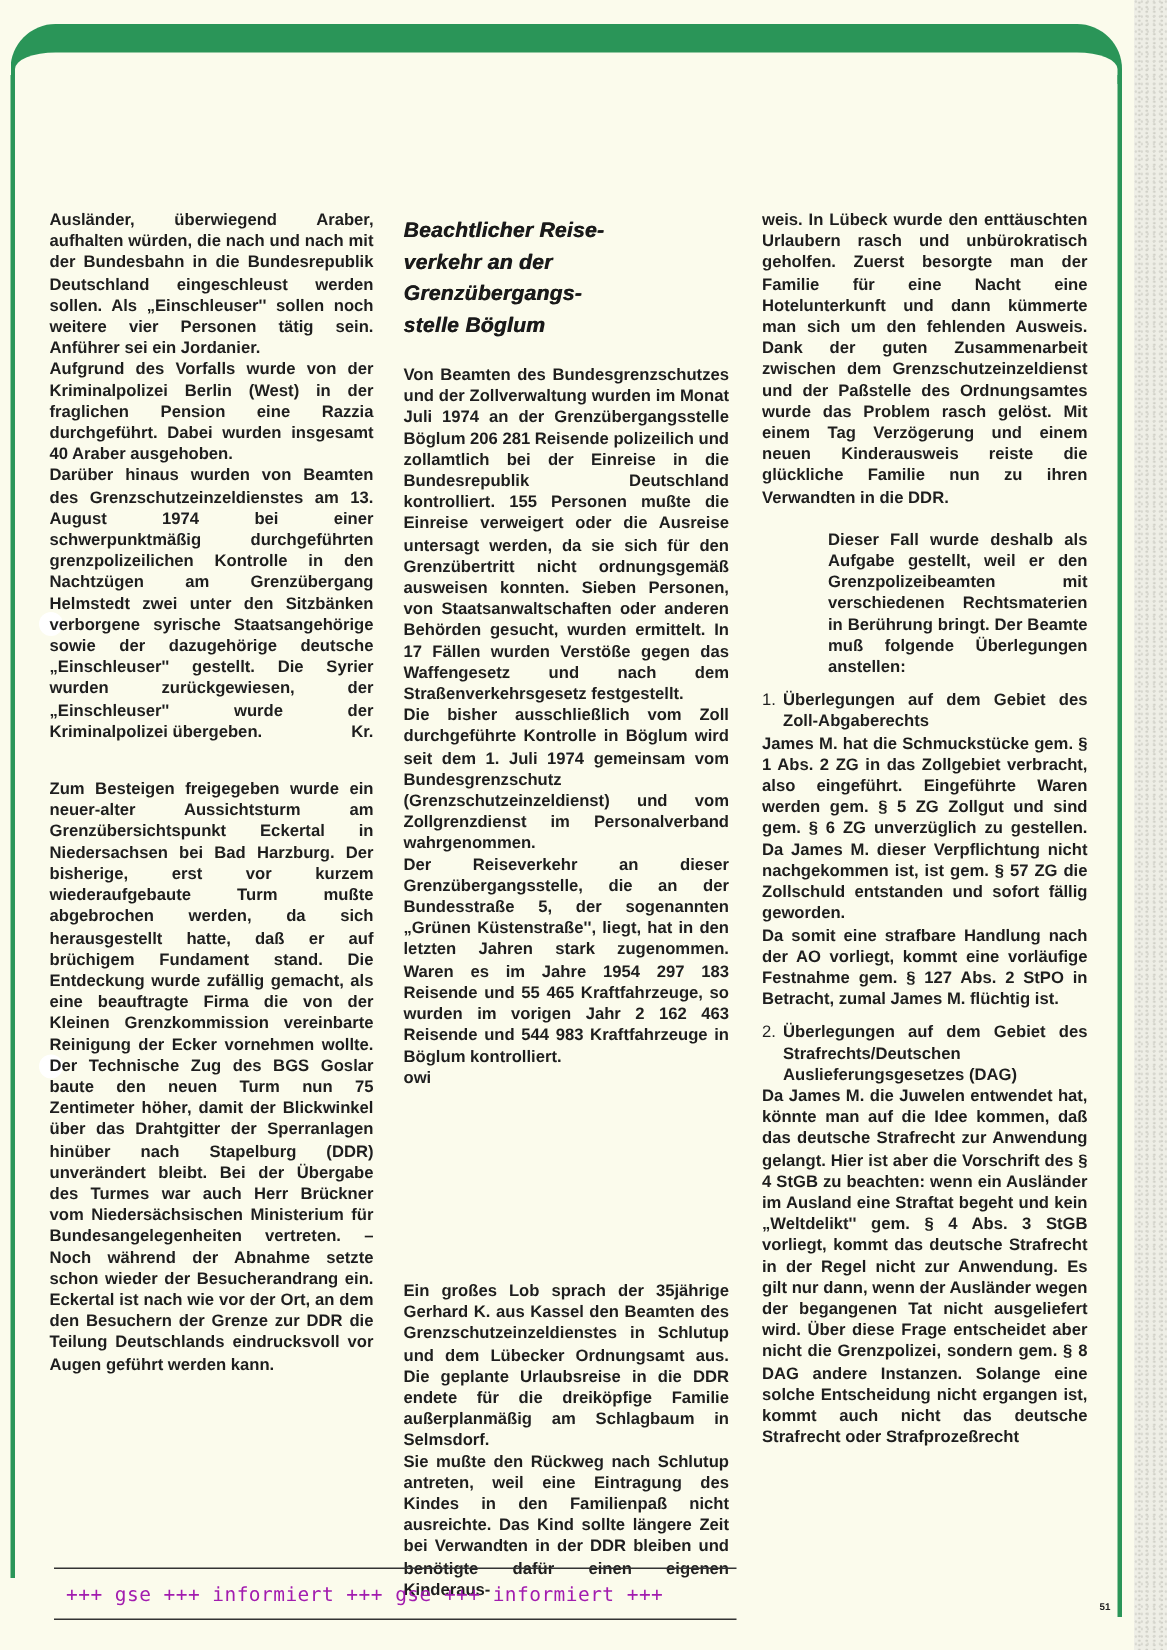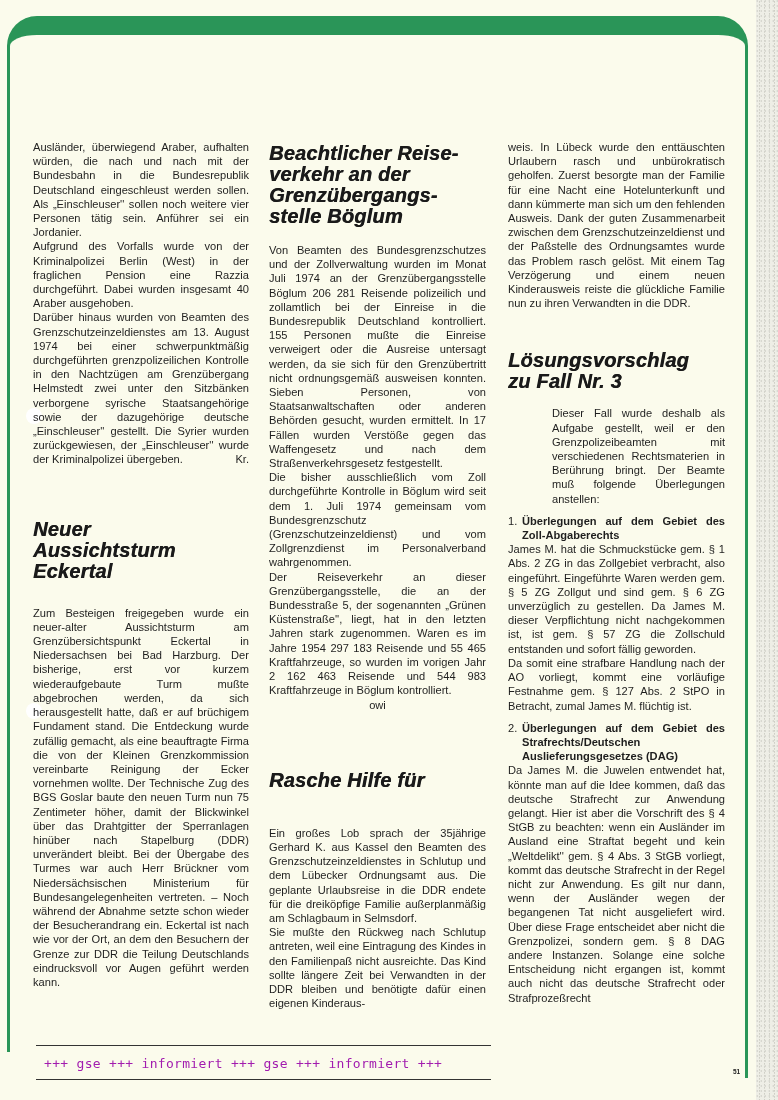--- a/index.html
+++ b/index.html
@@ -29,26 +29,26 @@
   }
   .frame-right {
     position:absolute; left:745px; top:50px; width:3px; height:1028px; background:#2a9558;
   }
   .col {
     position:absolute; top:140px; font-size:11.1px; line-height:14.2px;
   }
   .c1 { left:33px; width:216px; }
   .c2 { left:269px; width:217px; }
   .c3 { left:508px; width:217px; }
-  p { margin:0; text-align:justify; hyphens:manual; }
+  p { margin:0; text-align:justify; hyphens:manual;font-weight:bold; }
   p + p.gap { }
-  .sig { text-align:center; }
+  .sig { text-align:left; }
   h2 {
     margin:0; font-weight:900; font-style:italic;
-    font-size:20px; line-height:21px; color:#1a1a1a;
+    font-size:14px; line-height:21px; color:#1a1a1a;
     letter-spacing:0.2px;
     text-shadow:0.4px 0 0 #1a1a1a;
   }
   .list-head { font-weight:bold; margin-top:8px; display:flex; }
   .list-head .num { width:14px; flex:none; font-weight:normal; }
   .list-head .txt { flex:1; text-align:justify; }
   .footer-rule { position:absolute; left:36px; width:455px; height:1px; background:#333; }
   .footer-text {
     position:absolute; left:44px; top:1056px;
     font-family:"DejaVu Sans Mono", monospace; font-size:13px; letter-spacing:0.3px; color:#a21caf;
@@ -69,55 +69,46 @@
 <div class="frame-right"></div>
 
 <div class="punch" style="left:26px;top:408px;"></div>
 <div class="punch" style="left:26px;top:703px;"></div>
 
 <div class="col c1">
   <p>Ausländer, überwiegend Araber, aufhalten würden, die nach und nach mit der Bundesbahn in die Bundesrepublik Deutschland eingeschleust werden sollen. Als „Einschleuser'' sollen noch weitere vier Personen tätig sein. Anführer sei ein Jordanier.</p>
   <p class="gap">Aufgrund des Vorfalls wurde von der Kriminalpolizei Berlin (West) in der fraglichen Pension eine Razzia durchgeführt. Dabei wurden insgesamt 40 Araber ausgehoben.</p>
   <p class="gap"><span>Darüber hinaus wurden von Beamten des Grenzschutzeinzeldienstes am 13. August 1974 bei einer schwerpunktmäßig durchgeführten grenzpolizeilichen Kontrolle in den Nachtzügen am Grenzübergang Helmstedt zwei unter den Sitzbänken verborgene syrische Staatsangehörige sowie der dazugehörige deutsche „Einschleuser'' gestellt. Die Syrier wurden zurückgewiesen, der „Einschleuser'' wurde der Kriminalpolizei übergeben.</span><span style="float:right">Kr.</span></p>
 
-  <h2 style="margin-top:52px;">
-    <span>Neuer</span><br>
-    <span>Aussichtsturm</span><br>
-    <span>Eckertal</span>
-  </h2>
   <p style="margin-top:24px;">Zum Besteigen freigegeben wurde ein neuer-alter Aussichtsturm am Grenzübersichtspunkt Eckertal in Niedersachsen bei Bad Harzburg. Der bisherige, erst vor kurzem wiederaufgebaute Turm mußte abgebrochen werden, da sich herausgestellt hatte, daß er auf brüchigem Fundament stand. Die Entdeckung wurde zufällig gemacht, als eine beauftragte Firma die von der Kleinen Grenzkommission vereinbarte Reinigung der Ecker vornehmen wollte. Der Technische Zug des BGS Goslar baute den neuen Turm nun 75 Zentimeter höher, damit der Blickwinkel über das Drahtgitter der Sperranlagen hinüber nach Stapelburg (DDR) unverändert bleibt. Bei der Übergabe des Turmes war auch Herr Brückner vom Niedersächsischen Ministerium für Bundesangelegenheiten vertreten. – Noch während der Abnahme setzte schon wieder der Besucherandrang ein. Eckertal ist nach wie vor der Ort, an dem den Besuchern der Grenze zur DDR die Teilung Deutschlands eindrucksvoll vor Augen geführt werden kann.</p>
 </div>
 
 <div class="col c2" style="top:143px;">
   <h2>
     <span>Beachtlicher Reise-</span><br>
     <span>verkehr an der</span><br>
     <span>Grenzübergangs-</span><br>
     <span>stelle Böglum</span>
   </h2>
   <p style="margin-top:16px;">Von Beamten des Bundesgrenzschutzes und der Zollverwaltung wurden im Monat Juli 1974 an der Grenzübergangsstelle Böglum 206 281 Reisende polizeilich und zollamtlich bei der Einreise in die Bundesrepublik Deutschland kontrolliert. 155 Personen mußte die Einreise verweigert oder die Ausreise untersagt werden, da sie sich für den Grenzübertritt nicht ordnungsgemäß ausweisen konnten. Sieben Personen, von Staatsanwaltschaften oder anderen Behörden gesucht, wurden ermittelt. In 17 Fällen wurden Verstöße gegen das Waffengesetz und nach dem Straßenverkehrsgesetz festgestellt.</p>
   <p>Die bisher ausschließlich vom Zoll durchgeführte Kontrolle in Böglum wird seit dem 1. Juli 1974 gemeinsam vom Bundesgrenzschutz (Grenzschutzeinzeldienst) und vom Zollgrenzdienst im Personalverband wahrgenommen.</p>
   <p>Der Reiseverkehr an dieser Grenzübergangsstelle, die an der Bundesstraße 5, der sogenannten „Grünen Küstenstraße'', liegt, hat in den letzten Jahren stark zugenommen. Waren es im Jahre 1954  297 183 Reisende und 55 465 Kraftfahrzeuge, so wurden im vorigen Jahr 2 162 463 Reisende und 544 983 Kraftfahrzeuge in Böglum kontrolliert.</p>
   <p class="sig">owi</p>
 
   <h2 style="margin-top:58px;">
-    <span>Rasche Hilfe für</span><br>
+    <br>
     <br>
   </h2>
-  <p style="margin-top:14px;">Ein großes Lob sprach der 35jährige Gerhard K. aus Kassel den Beamten des Grenzschutzeinzeldienstes in Schlutup und dem Lübecker Ordnungsamt aus. Die geplante Urlaubsreise in die DDR endete für die dreiköpfige Familie außerplanmäßig am Schlagbaum in Selmsdorf.</p>
+  <p style="margin-top:28px;">Ein großes Lob sprach der 35jährige Gerhard K. aus Kassel den Beamten des Grenzschutzeinzeldienstes in Schlutup und dem Lübecker Ordnungsamt aus. Die geplante Urlaubsreise in die DDR endete für die dreiköpfige Familie außerplanmäßig am Schlagbaum in Selmsdorf.</p>
   <p>Sie mußte den Rückweg nach Schlutup antreten, weil eine Eintragung des Kindes in den Familienpaß nicht ausreichte. Das Kind sollte längere Zeit bei Verwandten in der DDR bleiben und benötigte dafür einen eigenen Kinderaus-</p>
 </div>
 
 <div class="col c3">
   <p>weis. In Lübeck wurde den enttäuschten Urlaubern rasch und unbürokratisch geholfen. Zuerst besorgte man der Familie für eine Nacht eine Hotelunterkunft und dann kümmerte man sich um den fehlenden Ausweis. Dank der guten Zusammenarbeit zwischen dem Grenzschutzeinzeldienst und der Paßstelle des Ordnungsamtes wurde das Problem rasch gelöst. Mit einem Tag Verzögerung und einem neuen Kinderausweis reiste die glückliche Familie nun zu ihren Verwandten in die DDR.</p>
 
-  <h2 style="margin-top:40px;">
-    <span>Lösungsvorschlag</span><br>
-    <span>zu Fall Nr. 3</span>
-  </h2>
   <p style="margin-top:14px;margin-left:44px;">Dieser Fall wurde deshalb als Aufgabe gestellt, weil er den Grenzpolizeibeamten mit verschiedenen Rechtsmaterien in Berührung bringt. Der Beamte muß folgende Überlegungen anstellen:</p>
 
   <div class="list-head">
     <span class="num">1.</span>
     <span class="txt">Überlegungen auf dem Gebiet des Zoll-Abgaberechts</span>
   </div>
   <p>James M. hat die Schmuckstücke gem. § 1 Abs. 2 ZG in das Zollgebiet verbracht, also eingeführt. Eingeführte Waren werden gem. § 5 ZG Zollgut und sind gem. § 6 ZG unverzüglich zu gestellen. Da James M. dieser Verpflichtung nicht nachgekommen ist, ist gem. § 57 ZG die Zollschuld entstanden und sofort fällig geworden.</p>
   <p>Da somit eine strafbare Handlung nach der AO vorliegt, kommt eine vorläufige Festnahme gem. § 127 Abs. 2 StPO in Betracht, zumal James M. flüchtig ist.</p>
 
   <div class="list-head">

